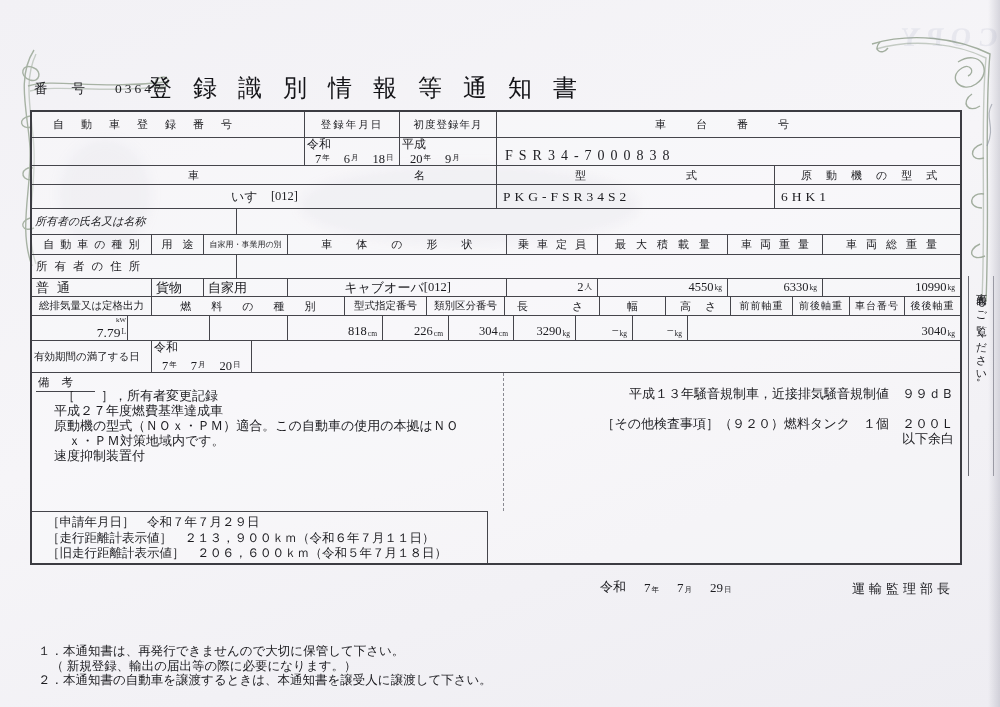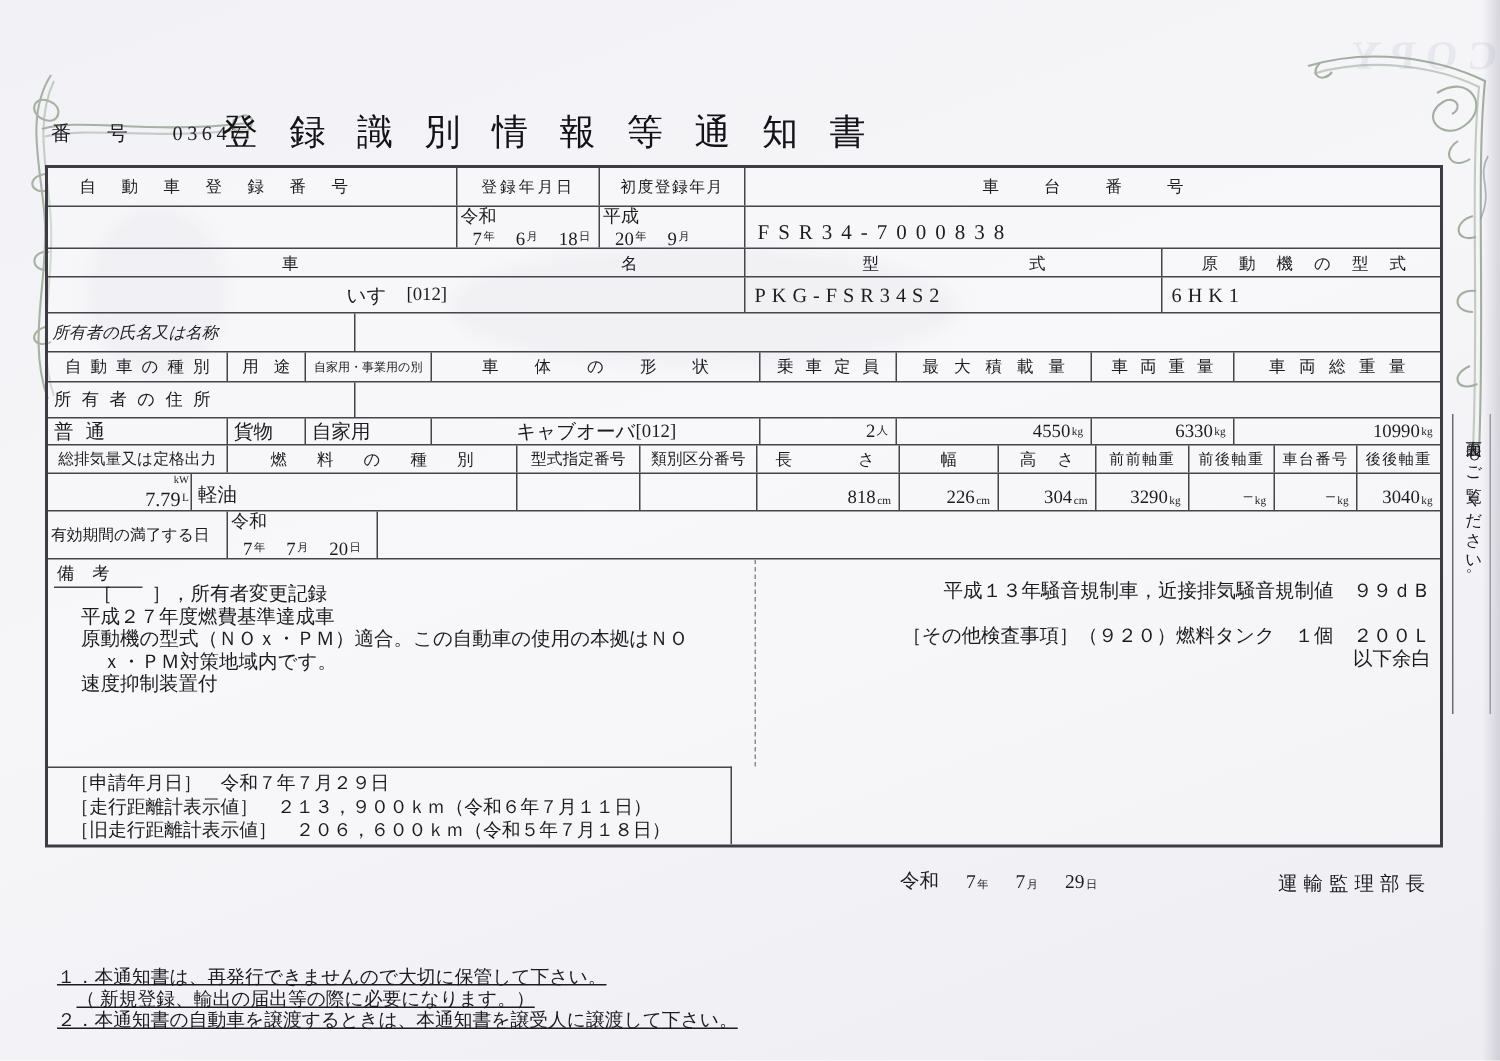--- a/index.html
+++ b/index.html
@@ -85,21 +85,21 @@
   .rem-right .gap{margin-top:15px;}
   .app-box{position:absolute;left:0;bottom:0;width:456px;height:52px;
            border-top:1px solid #45454b;border-right:1px solid #45454b;
            box-sizing:border-box;padding:3px 0 0 15px;font-size:12.5px;line-height:15.5px;}
   
   .issue-row{position:absolute;left:600px;top:578px;display:flex;align-items:flex-end;
              font-size:13px;}
   .issue-row .g{margin-left:18px;display:flex;align-items:flex-end;}
   .issue-row .g:first-child{margin-left:0;}
   .issuer{position:absolute;left:852px;top:580px;font-size:13px;letter-spacing:4px;}
-  .foot{position:absolute;left:38px;top:644px;font-size:12.5px;line-height:14.5px;text-decoration:underline;}
+  .foot{position:absolute;left:38px;top:644px;font-size:12.5px;line-height:14.5px;}
   .foot .ind{padding-left:13px;}
   
   .side-strip{position:absolute;left:968px;top:276px;height:200px;width:24px;
       border-left:1px solid #6a6a72;border-right:1px solid #9a9aa4;
       display:flex;justify-content:center;}
   .side-strip span{writing-mode:vertical-rl;font-size:11px;letter-spacing:2px;padding-top:8px;}
   .orn{position:absolute;}
 </style>
 </head>
 <body>
@@ -270,21 +270,20 @@
     </div>
 
     <div class="row r10">
       <div class="c w96 disp-cell">
         <div class="kw-sup">kW</div>
         <div class="disp-val">
             <span>7.79</span>
             <span class="unit">L</span>
           </div>
       </div>
-      <div class="c w217 vb start v-plain">軽油</div>
       <div class="c w82"></div>
       <div class="c w78"></div>
       <div class="c w95 num vb">
           <span>818</span>
           <span class="unit">cm</span>
         </div>
       <div class="c w66 num vb">
           <span>226</span>
           <span class="unit">cm</span>
         </div>

